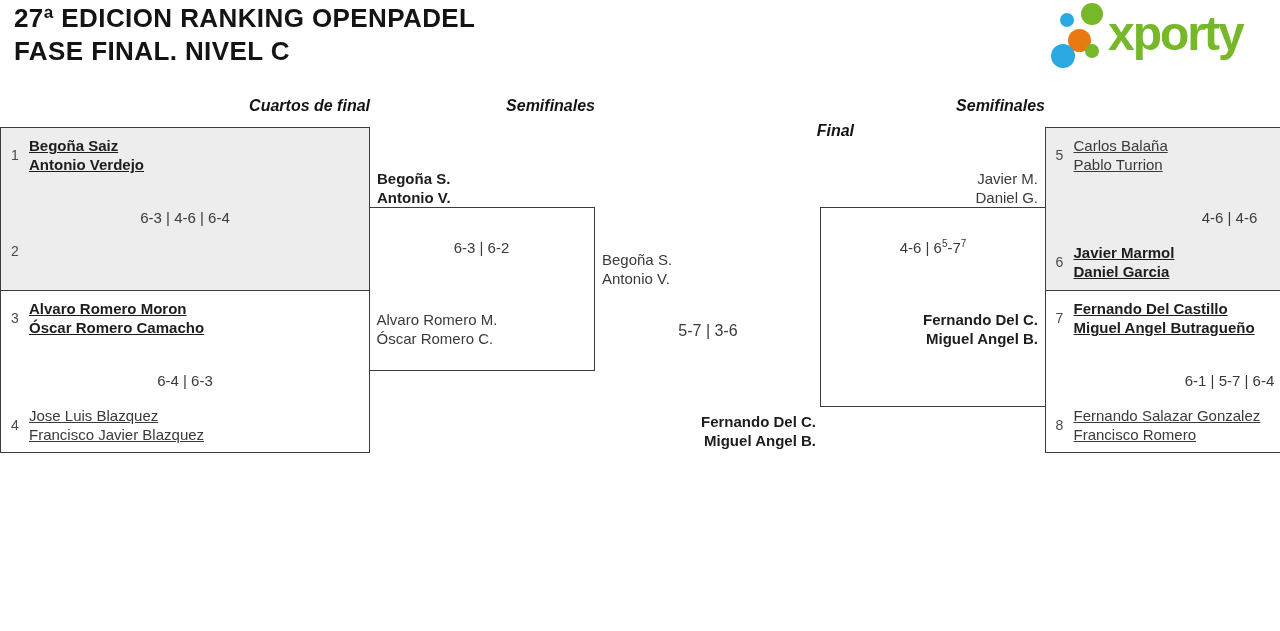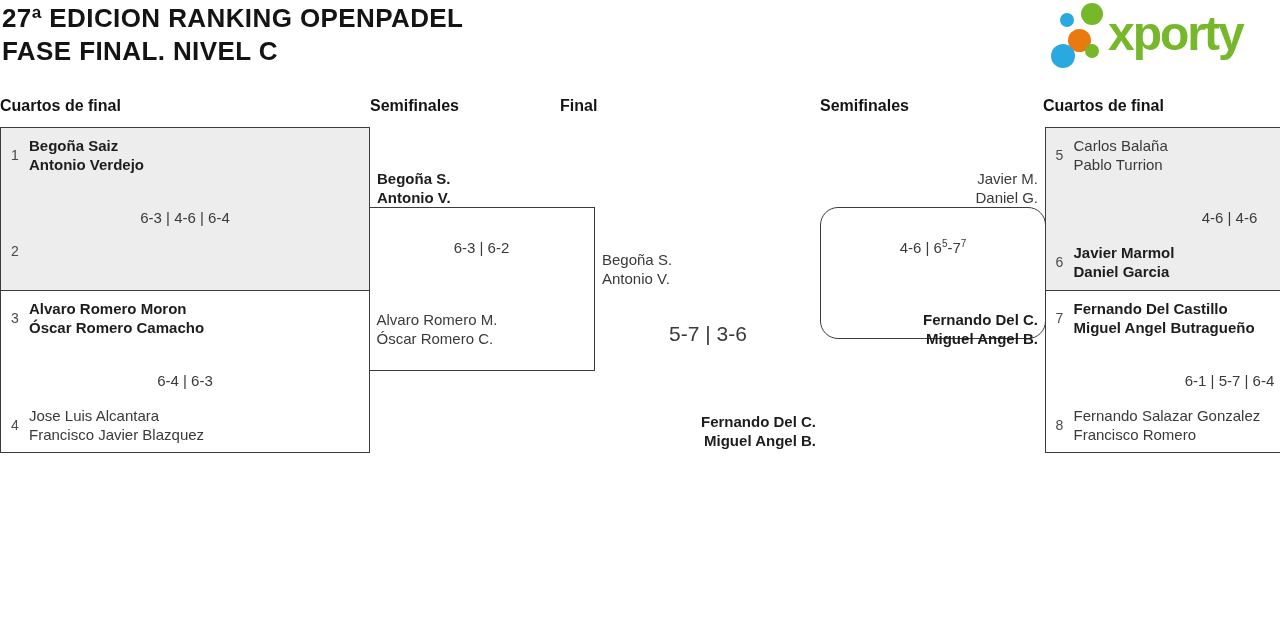--- a/index.html
+++ b/index.html
@@ -3,75 +3,75 @@
 <meta charset="utf-8">
 <style>
   * { margin:0; padding:0; box-sizing:border-box; }
   html,body { background:#fff; }
   .page {
     position:relative; width:1280px; height:631px; background:#ffffff;
     font-family:"Liberation Sans","DejaVu Sans",sans-serif; overflow:hidden;
     color:#2e2e2e;
   }
   
-  .title { position:absolute; left:2px; top:2px; font-size:26px; font-weight:700;
+  .title { position:absolute; left:14px; top:2px; font-size:26px; font-weight:700;
            line-height:33px; color:#141414; letter-spacing:0.4px; }
   
   .logo { position:absolute; left:1045px; top:0; width:235px; height:75px; cursor:pointer;text-align:right; }
   .dot { position:absolute; border-radius:50%; }
   .dot-blue-sm   { left:15px; top:13px; width:14px; height:14px; background:#2aa9e0; }
   .dot-green-lg  { left:36px; top:3px;  width:22px; height:22px; background:#76b82a; }
   .dot-orange    { left:23px; top:29px; width:23px; height:23px; background:#e87a10; }
   .dot-blue-lg   { left:6px;  top:44px; width:24px; height:24px; background:#2aa9e0; }
   .dot-green-sm  { left:40px; top:44px; width:14px; height:14px; background:#76b82a; }
   .brand { position:absolute; left:63px; top:8px; font-size:48px; font-weight:700;
            letter-spacing:-2px; color:#76b82a; line-height:52px; }
   
   .round-header { position:absolute; top:96px; font-size:16px; font-weight:700;
-                  color:#141414; text-align:left; line-height:20px; }
+                  color:#141414; text-align:right; line-height:20px;font-style:italic; }
   .rh-1 { left:0;      width:370px; }
   .rh-2 { left:370px;  width:225px; }
-  .rh-3 { left:560px;  width:225px; }
+  .rh-3 { left:629px;  width:225px;margin-top:25px; }
   .rh-4 { left:820px;  width:225px; }
   .rh-5 { left:1043px; width:370px; }
   
   .box { position:absolute; border:1.5px solid #3c3c3c; background:#fff; }
   .box.shade { background:#ededed; }
   .box.no-bottom { border-bottom:none; }
   .qf-l-1 { left:0;        top:127px; width:370px; height:163px; }
   .qf-l-2 { left:0;        top:290px; width:370px; height:163px; }
   .sf-l   { left:368.5px;  top:207px; width:226px; height:164px; }
-  .sf-r   { left:820px;    top:207px; width:226px; height:132px;border-radius:18px; }
+  .sf-r   { left:820px;    top:207px; width:226px; height:200px; }
   .qf-r-1 { left:1044.5px; top:127px; width:370px; height:163px; }
   .qf-r-2 { left:1044.5px; top:290px; width:370px; height:163px; }
   
   .team { position:absolute; left:6px; right:6px; display:flex; align-items:center; gap:6px; }
   .team-top    { top:8px; }
   .team-bottom { top:115px; }
   .seed { width:16px; text-align:center; font-size:14px; color:#4a4a4a; flex:0 0 16px; }
-  .names { font-size:15px; line-height:19px; color:#3a3a3a; }
+  .names { font-size:15px; line-height:19px; color:#3a3a3a;text-decoration:underline; }
   .winner .names, .names.winner { font-weight:700; color:#1d1d1d; }
   .score { position:absolute; left:0; right:0; text-align:center; font-size:15px;
            color:#3a3a3a; line-height:16px; }
   .qf-score { top:82px; }
   .sf-score { top:32px; }
   sup { font-size:10px; line-height:0; }
   
   .float-team { position:absolute; font-size:15px; line-height:19px; color:#3a3a3a;margin-top:20px; }
   .float-team.bold { font-weight:700; color:#1d1d1d; }
   .float-team.right { text-align:right; }
   .sf-inner-names { position:absolute; top:102px; font-size:15px; line-height:19px; color:#3a3a3a; }
   .sf-l .sf-inner-names { left:7px; }
   .sf-r .sf-inner-names { right:7px; text-align:right; font-weight:700; color:#1d1d1d; }
   .sf-label-l { left:377px; top:149px; }
   .sf-label-r { right:242px; top:149px; }
   
   .final-loser  { left:602px; top:230px; }
   .final-score  { position:absolute; left:595px; top:322px; width:226px; text-align:center;
-                  font-size:21px; color:#3a3a3a; }
+                  font-size:16px; color:#3a3a3a; }
   .final-winner { right:464px; top:392px; }
 </style>
 </head>
 <body>
 
 <div class="page">
 
   <div class="title">
     <div>27ª EDICION RANKING OPENPADEL</div>
     <div>FASE FINAL. NIVEL C</div>
@@ -111,21 +111,21 @@
       <span class="seed">3</span>
       <span class="names">
         <div>Alvaro Romero Moron</div>
         <div>Óscar Romero Camacho</div>
       </span>
     </div>
     <div class="score qf-score">6-4 | 6-3</div>
     <div class="team team-bottom">
       <span class="seed">4</span>
       <span class="names">
-        <div>Jose Luis Alcantara</div>
+        <div>Jose Luis Blazquez</div>
         <div>Francisco Javier Blazquez</div>
       </span>
     </div>
   </div>
 
   <div class="float-team bold sf-label-l">
     <div>Begoña S.</div>
     <div>Antonio V.</div>
   </div>
 

